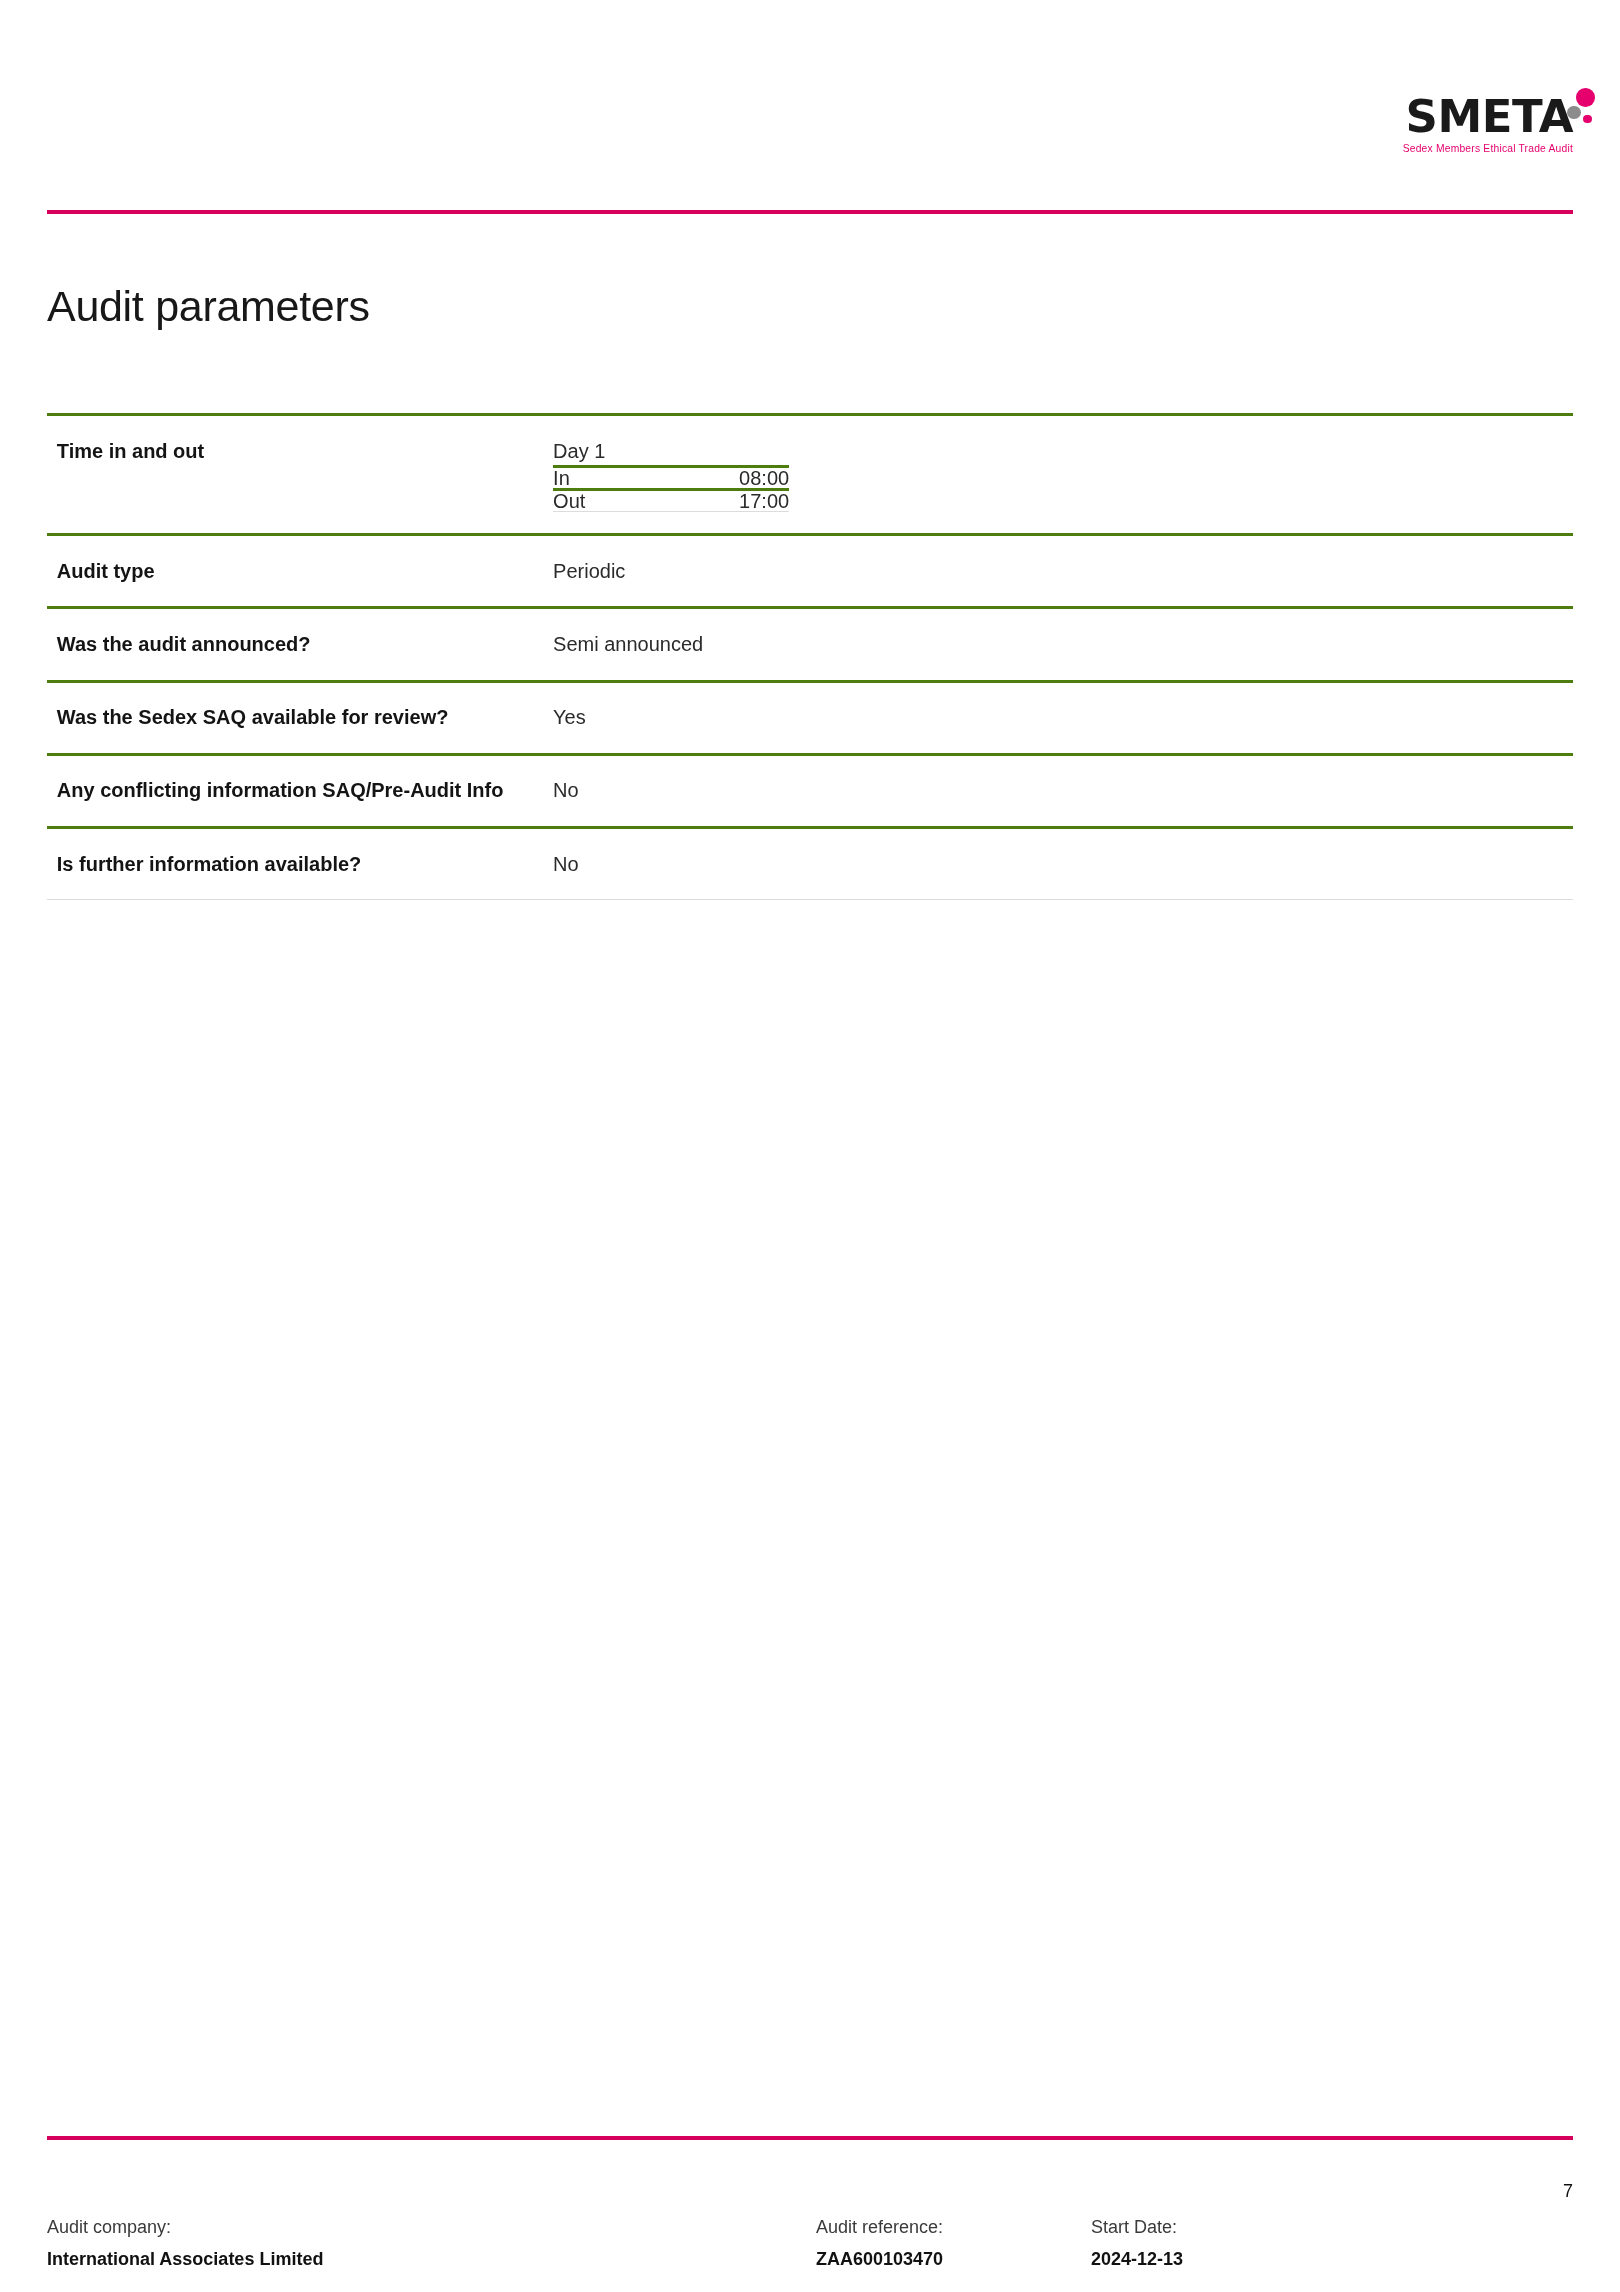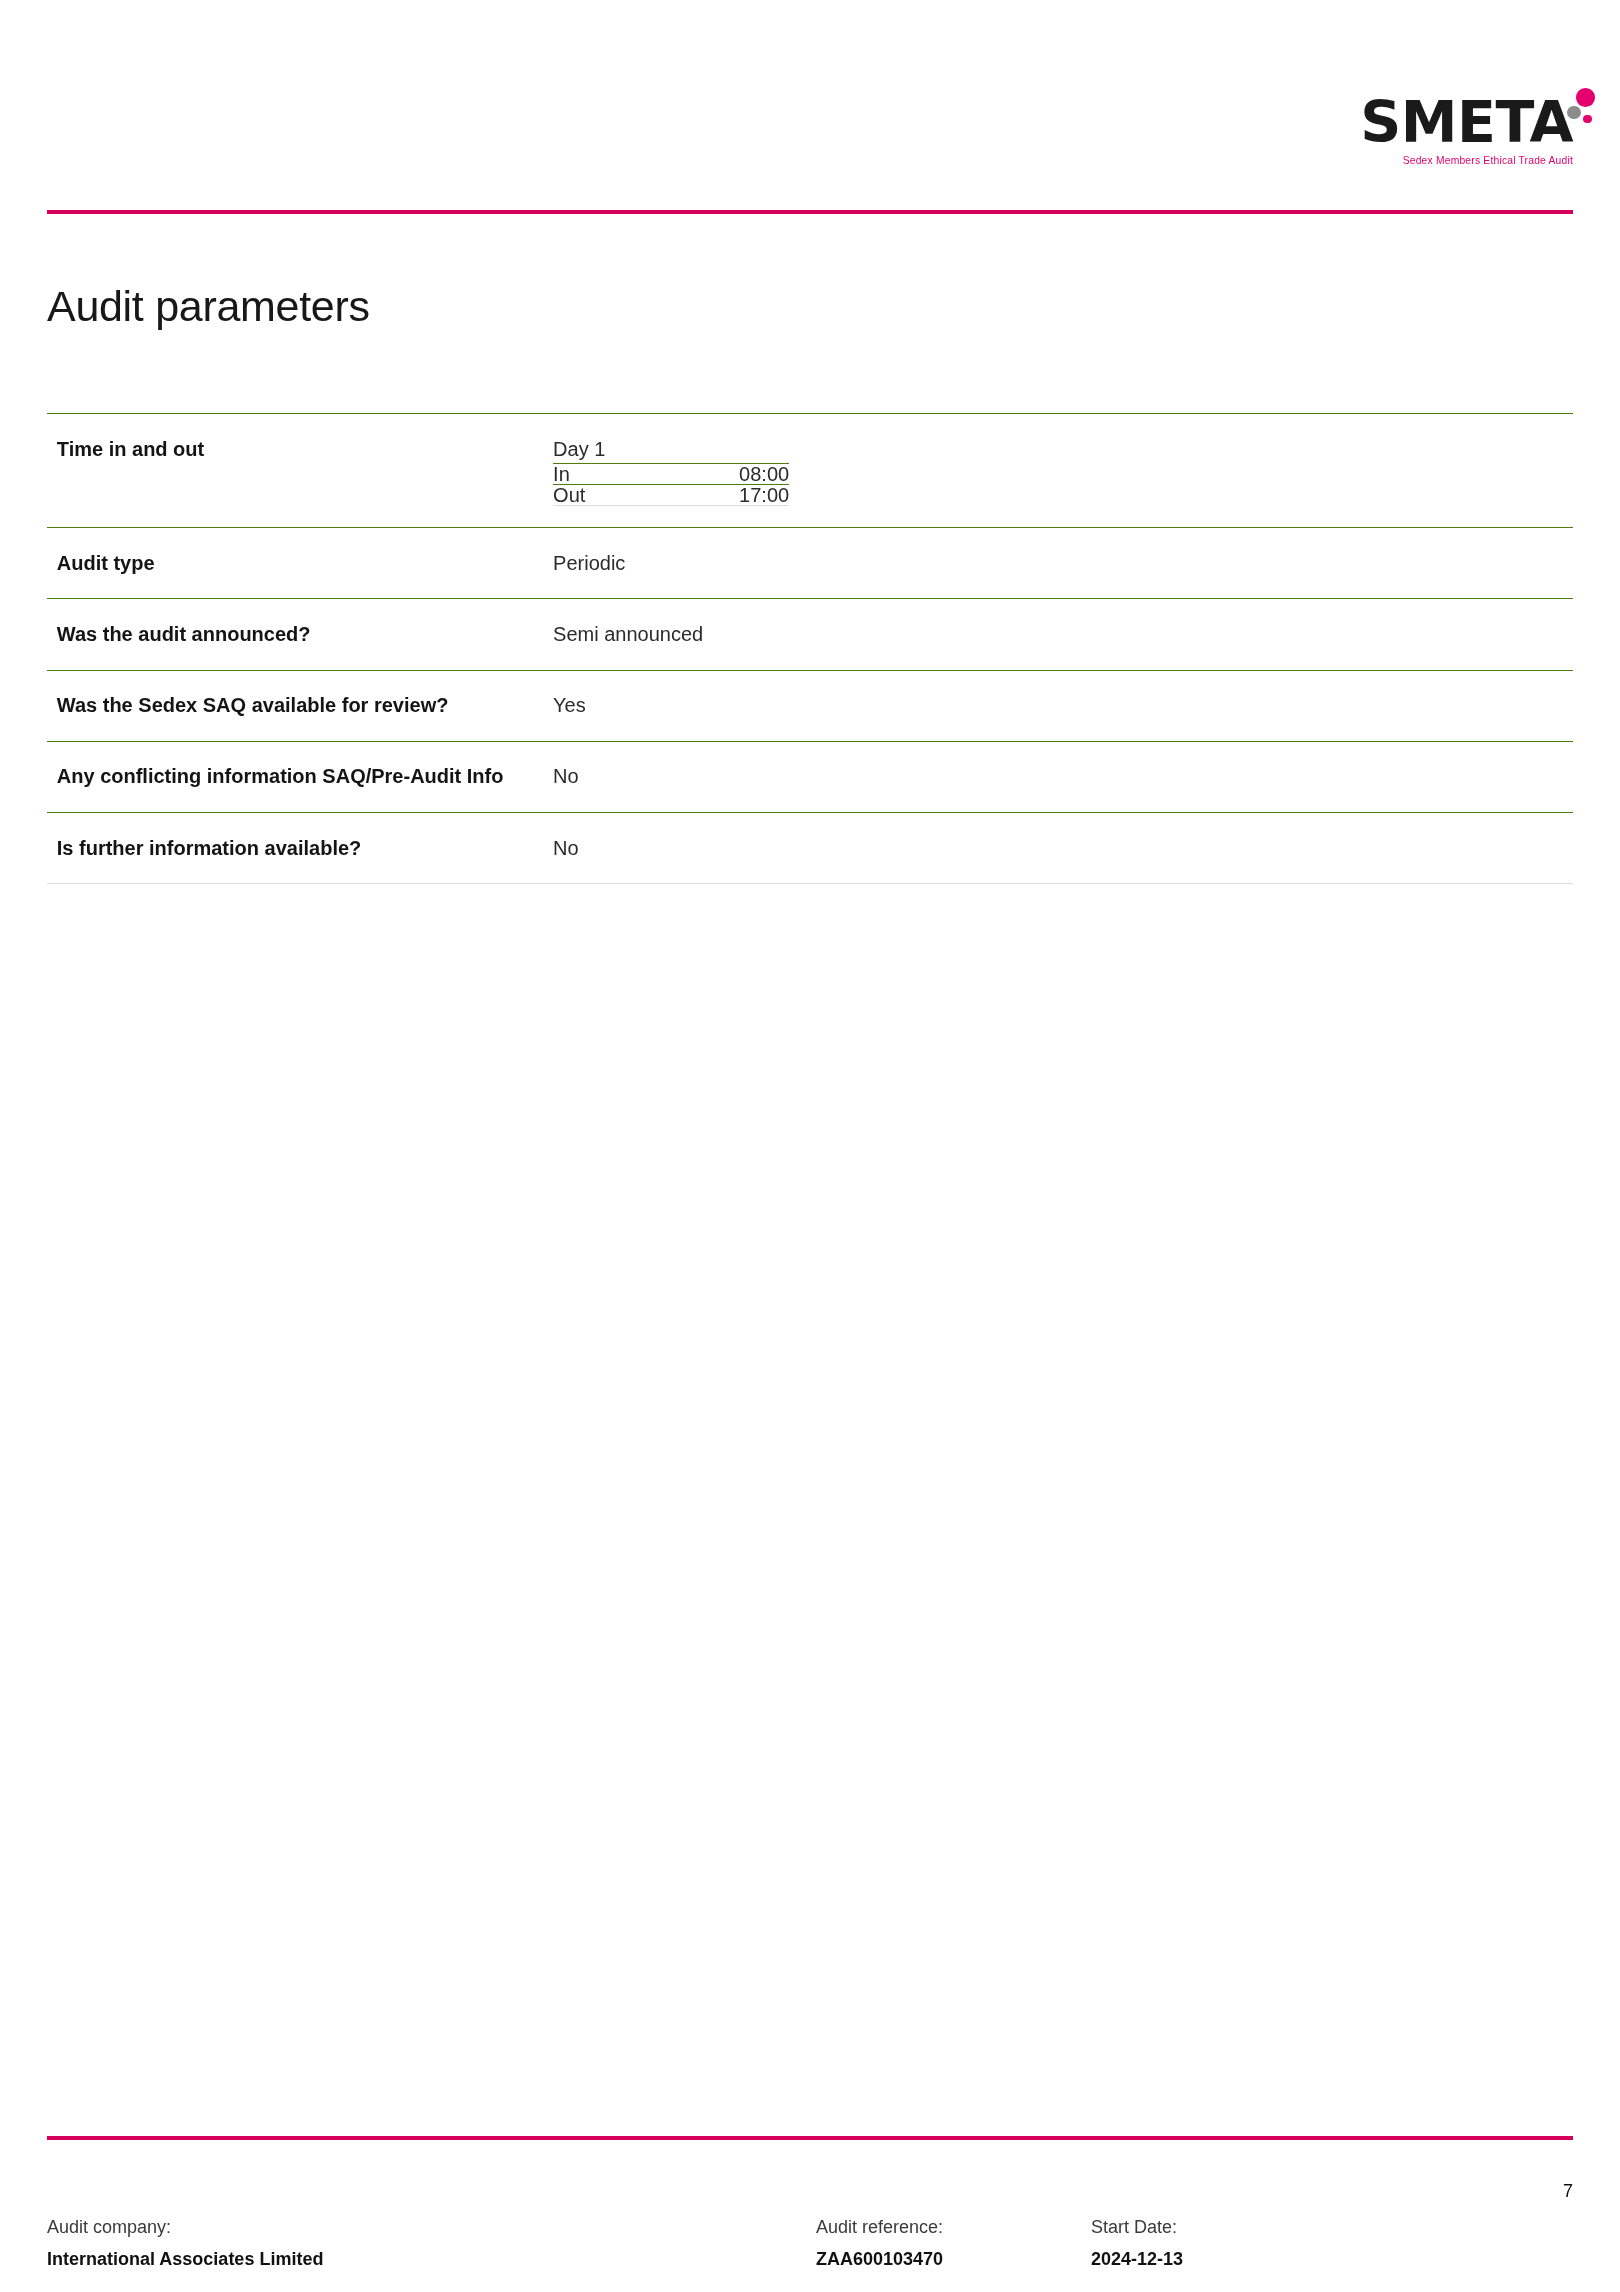--- a/index.html
+++ b/index.html
@@ -31,21 +31,21 @@
   .logo {
     position: absolute;
     right: 0px;
     top: 94px;
     text-align: right;
     line-height: 1;
   }
   .logo-word {
     font-family: "DejaVu Sans", sans-serif;
     font-weight: bold;
-    font-size: 57px;
+    font-size: 45px;
     letter-spacing: -0.5px;
     color: #1a1a1a;
     display: inline-block;
     position: relative;
   }
   .logo-dots {
     position: absolute;
     right: -21.6px;
     top: -5.9px;
     width: 33px;
@@ -94,21 +94,21 @@
     letter-spacing: -0.3px;
   }
 
   
   .params {
     margin-top: 82px;
     width: 100%;
     border-collapse: collapse;
   }
   .params tr {
-    border-top: 1px solid #4d7c0f;
+    border-top: 3px solid #4d7c0f;
   }
   .params tr:last-child {
     border-bottom: 1px solid #dcdcdc;
   }
   .params td {
     vertical-align: top;
     padding: 21.6px 0 21.6px 0;
     font-size: 20px;
     line-height: 1.35;
   }

